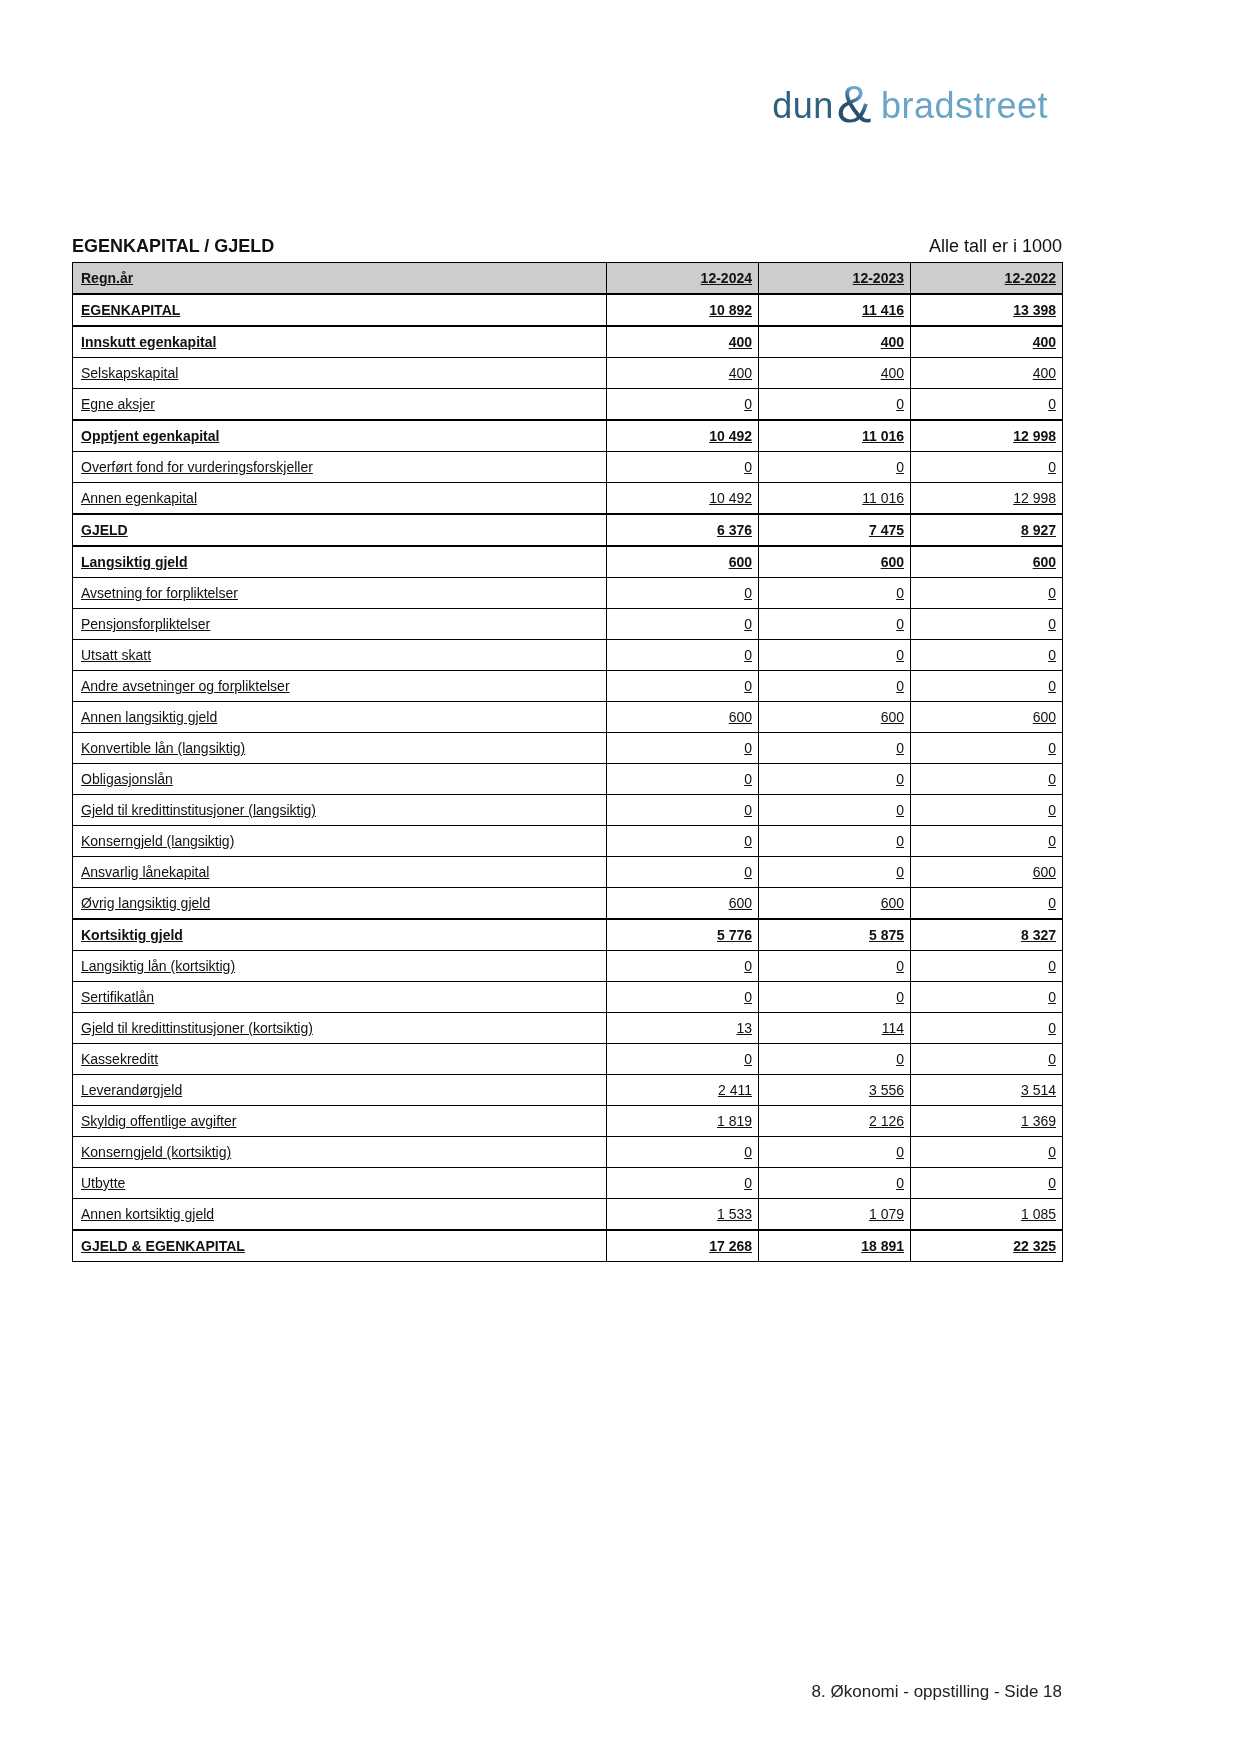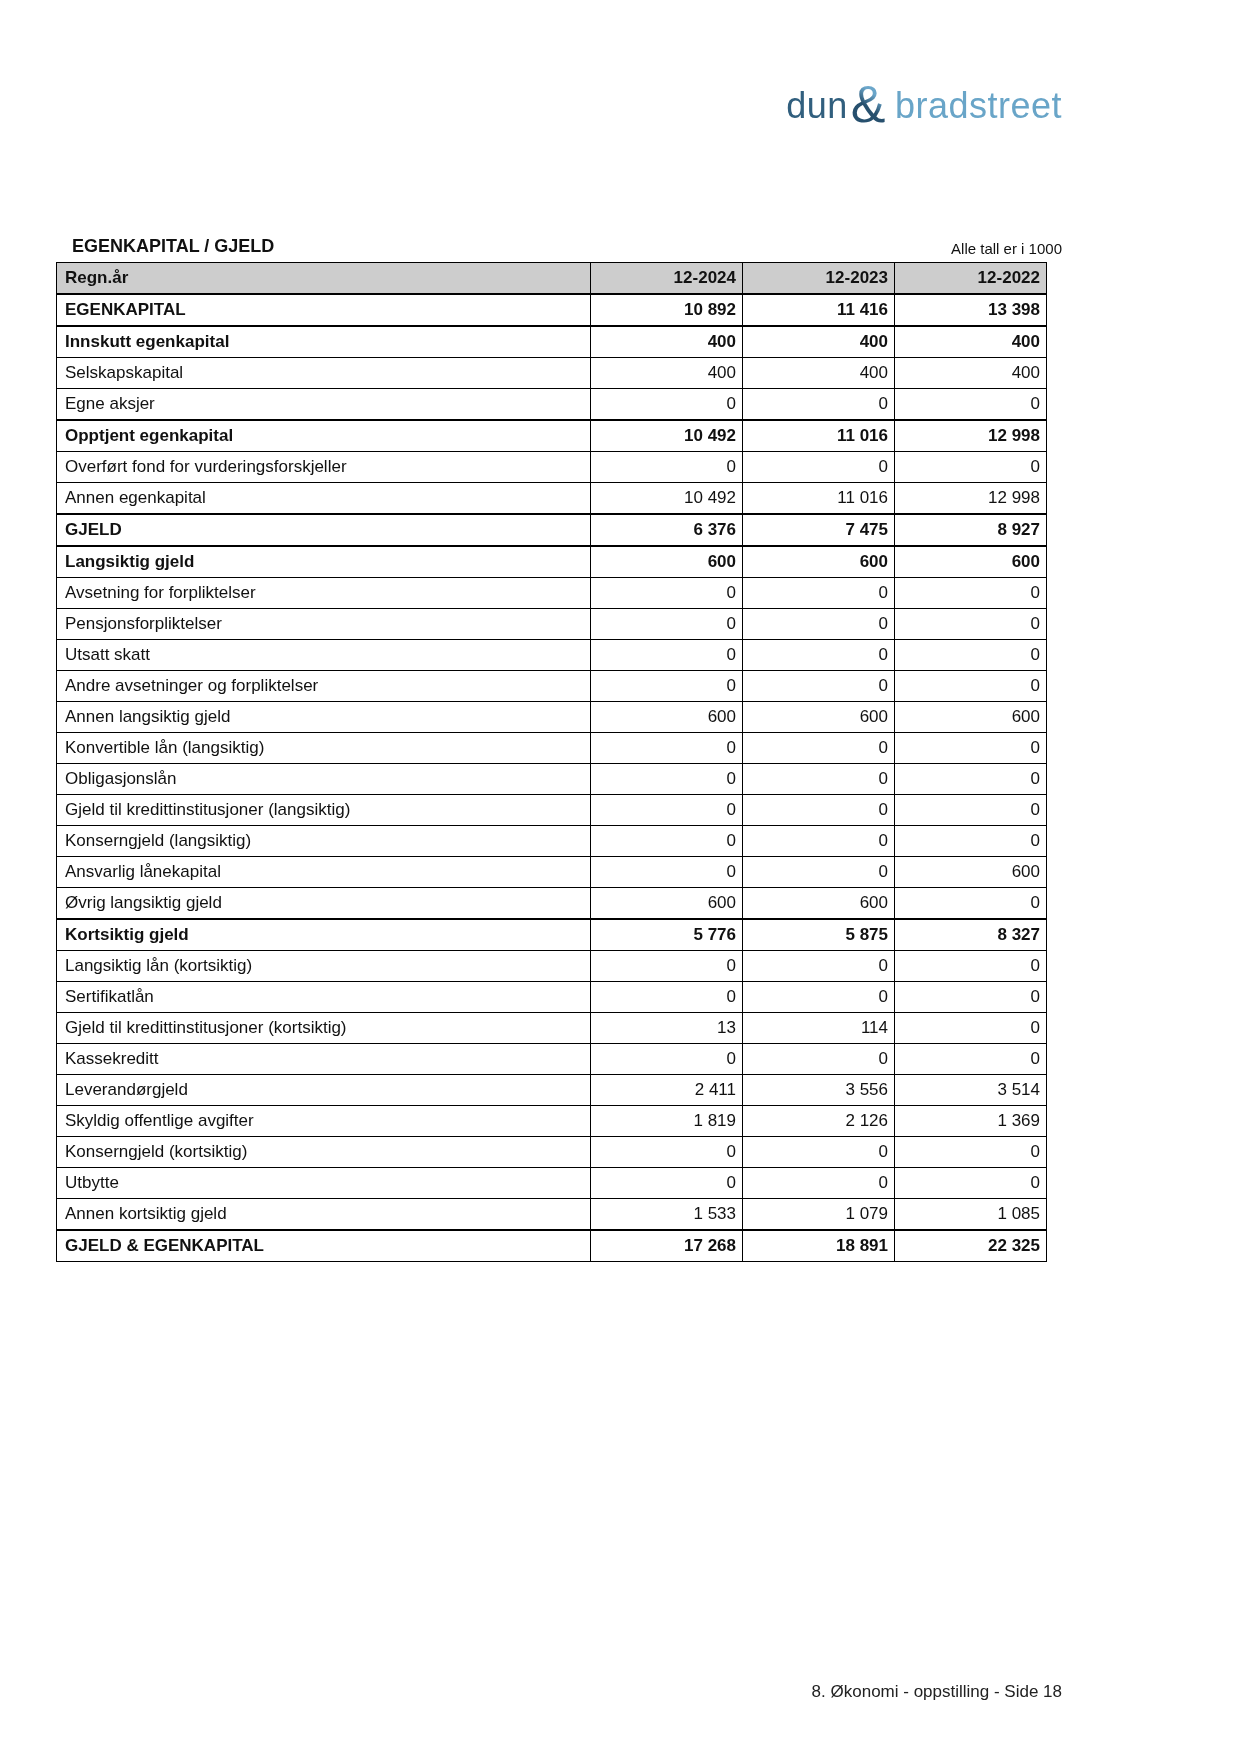--- a/index.html
+++ b/index.html
@@ -2,42 +2,42 @@
 <html><head>
 <meta charset="utf-8">
 <style>
   html,body{margin:0;padding:0;}
   body{
     width:1241px;height:1754px;background:#ffffff;position:relative;
     font-family:"Liberation Sans", sans-serif;color:#111;
   }
   
   .logo{
-    position:absolute;top:74px;right:179px;
+    position:absolute;top:74px;right:193px;
     display:flex;align-items:baseline;line-height:1;
     letter-spacing:0.5px;user-select:none;
   }
   .logo .word1{font-size:36px;color:#315f7e;}
   .logo .amp{
     font-size:52px;font-weight:400;margin:0 1px 0 3px;position:relative;top:4px;
     background:linear-gradient(215deg,#6ba6ca 0%,#6ba6ca 32%,#27506e 55%,#27506e 100%);
     -webkit-background-clip:text;background-clip:text;color:transparent;
   }
   .logo .word2{font-size:36px;color:#69a5c8;margin-left:8px;}
   
   .title-row{
     position:absolute;left:72px;top:236px;width:990px;
     display:flex;justify-content:space-between;align-items:flex-end;
   }
   .doc-title{font-size:18px;font-weight:bold;text-align:right;}
-  .units-note{font-size:15px;}
+  .units-note{font-size:18px;}
   
   table.sheet{
-    position:absolute;left:56px;top:262px;width:990px;
-    border-collapse:collapse;table-layout:fixed;font-size:17px;
+    position:absolute;left:72px;top:262px;width:990px;
+    border-collapse:collapse;table-layout:fixed;font-size:14px;text-decoration:underline;
   }
   .sheet th,.sheet td{
     border:1px solid #000;height:30px;padding:0;
     vertical-align:middle;overflow:hidden;white-space:nowrap;
   }
   .sheet thead th{
     background:#cdcdcd;font-weight:bold;
   }
   .sheet th.label,.sheet td.label{text-align:left;padding-left:8px;}
   .sheet th.num,.sheet td.num{text-align:right;padding-right:6px;}

